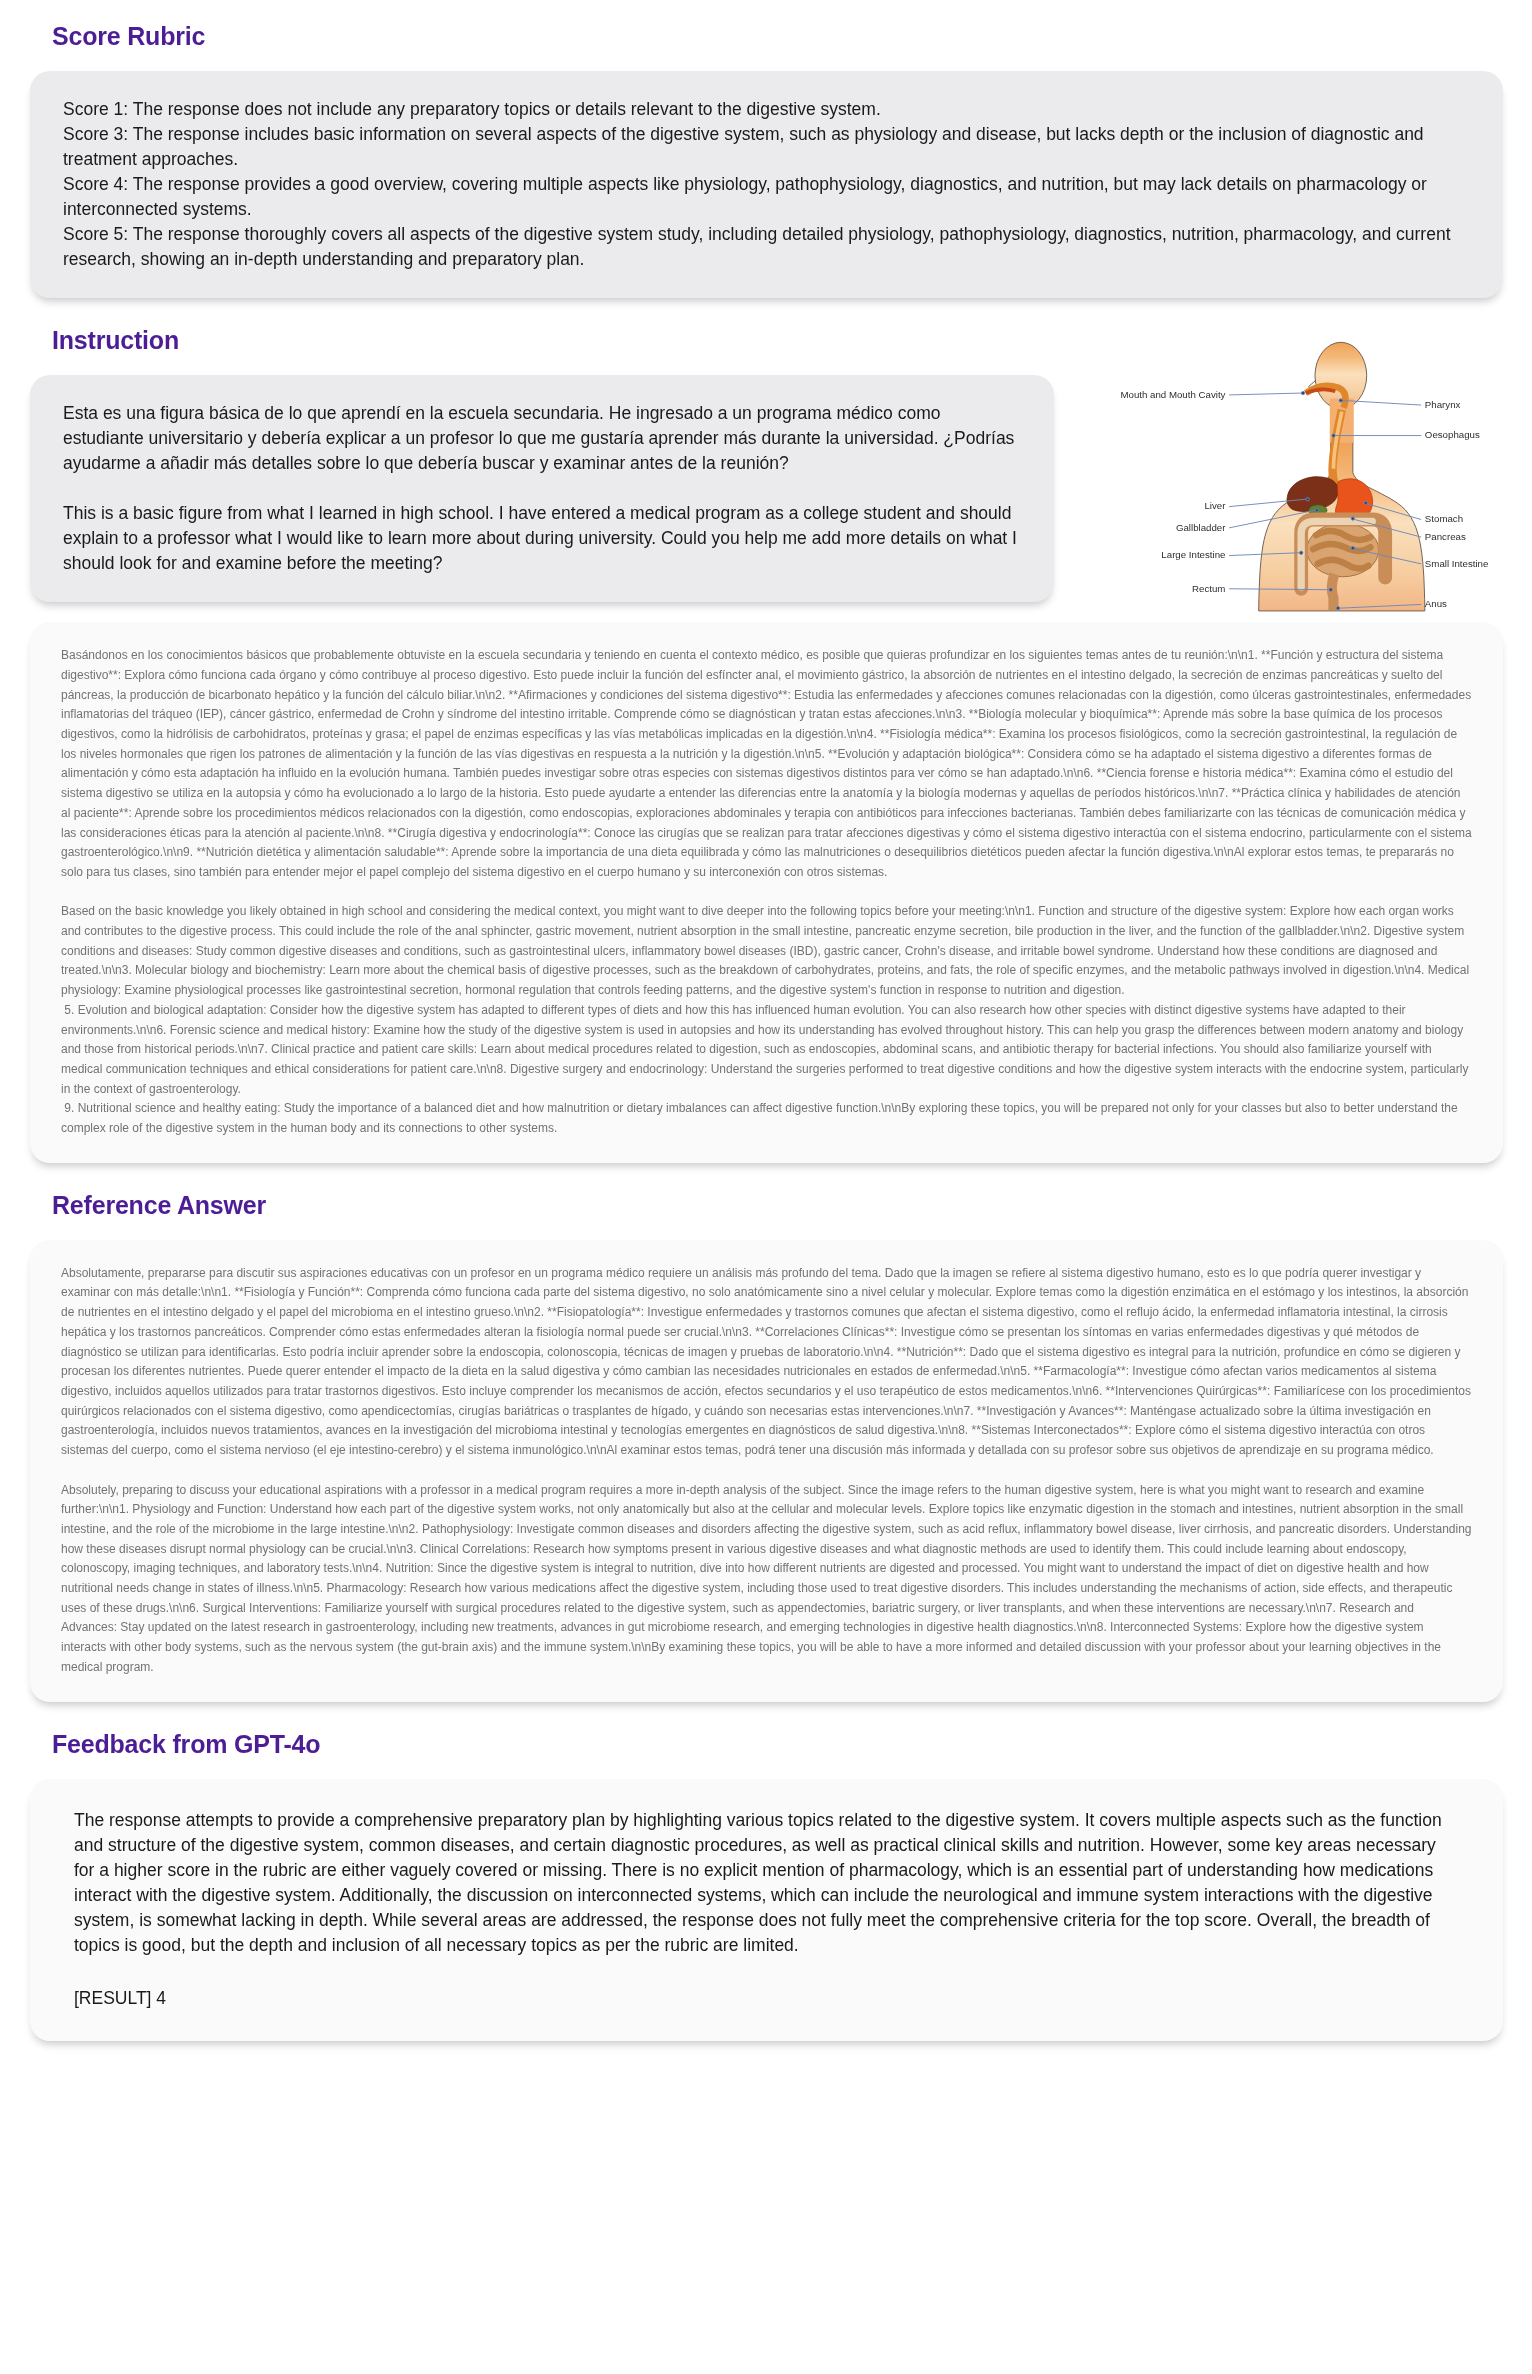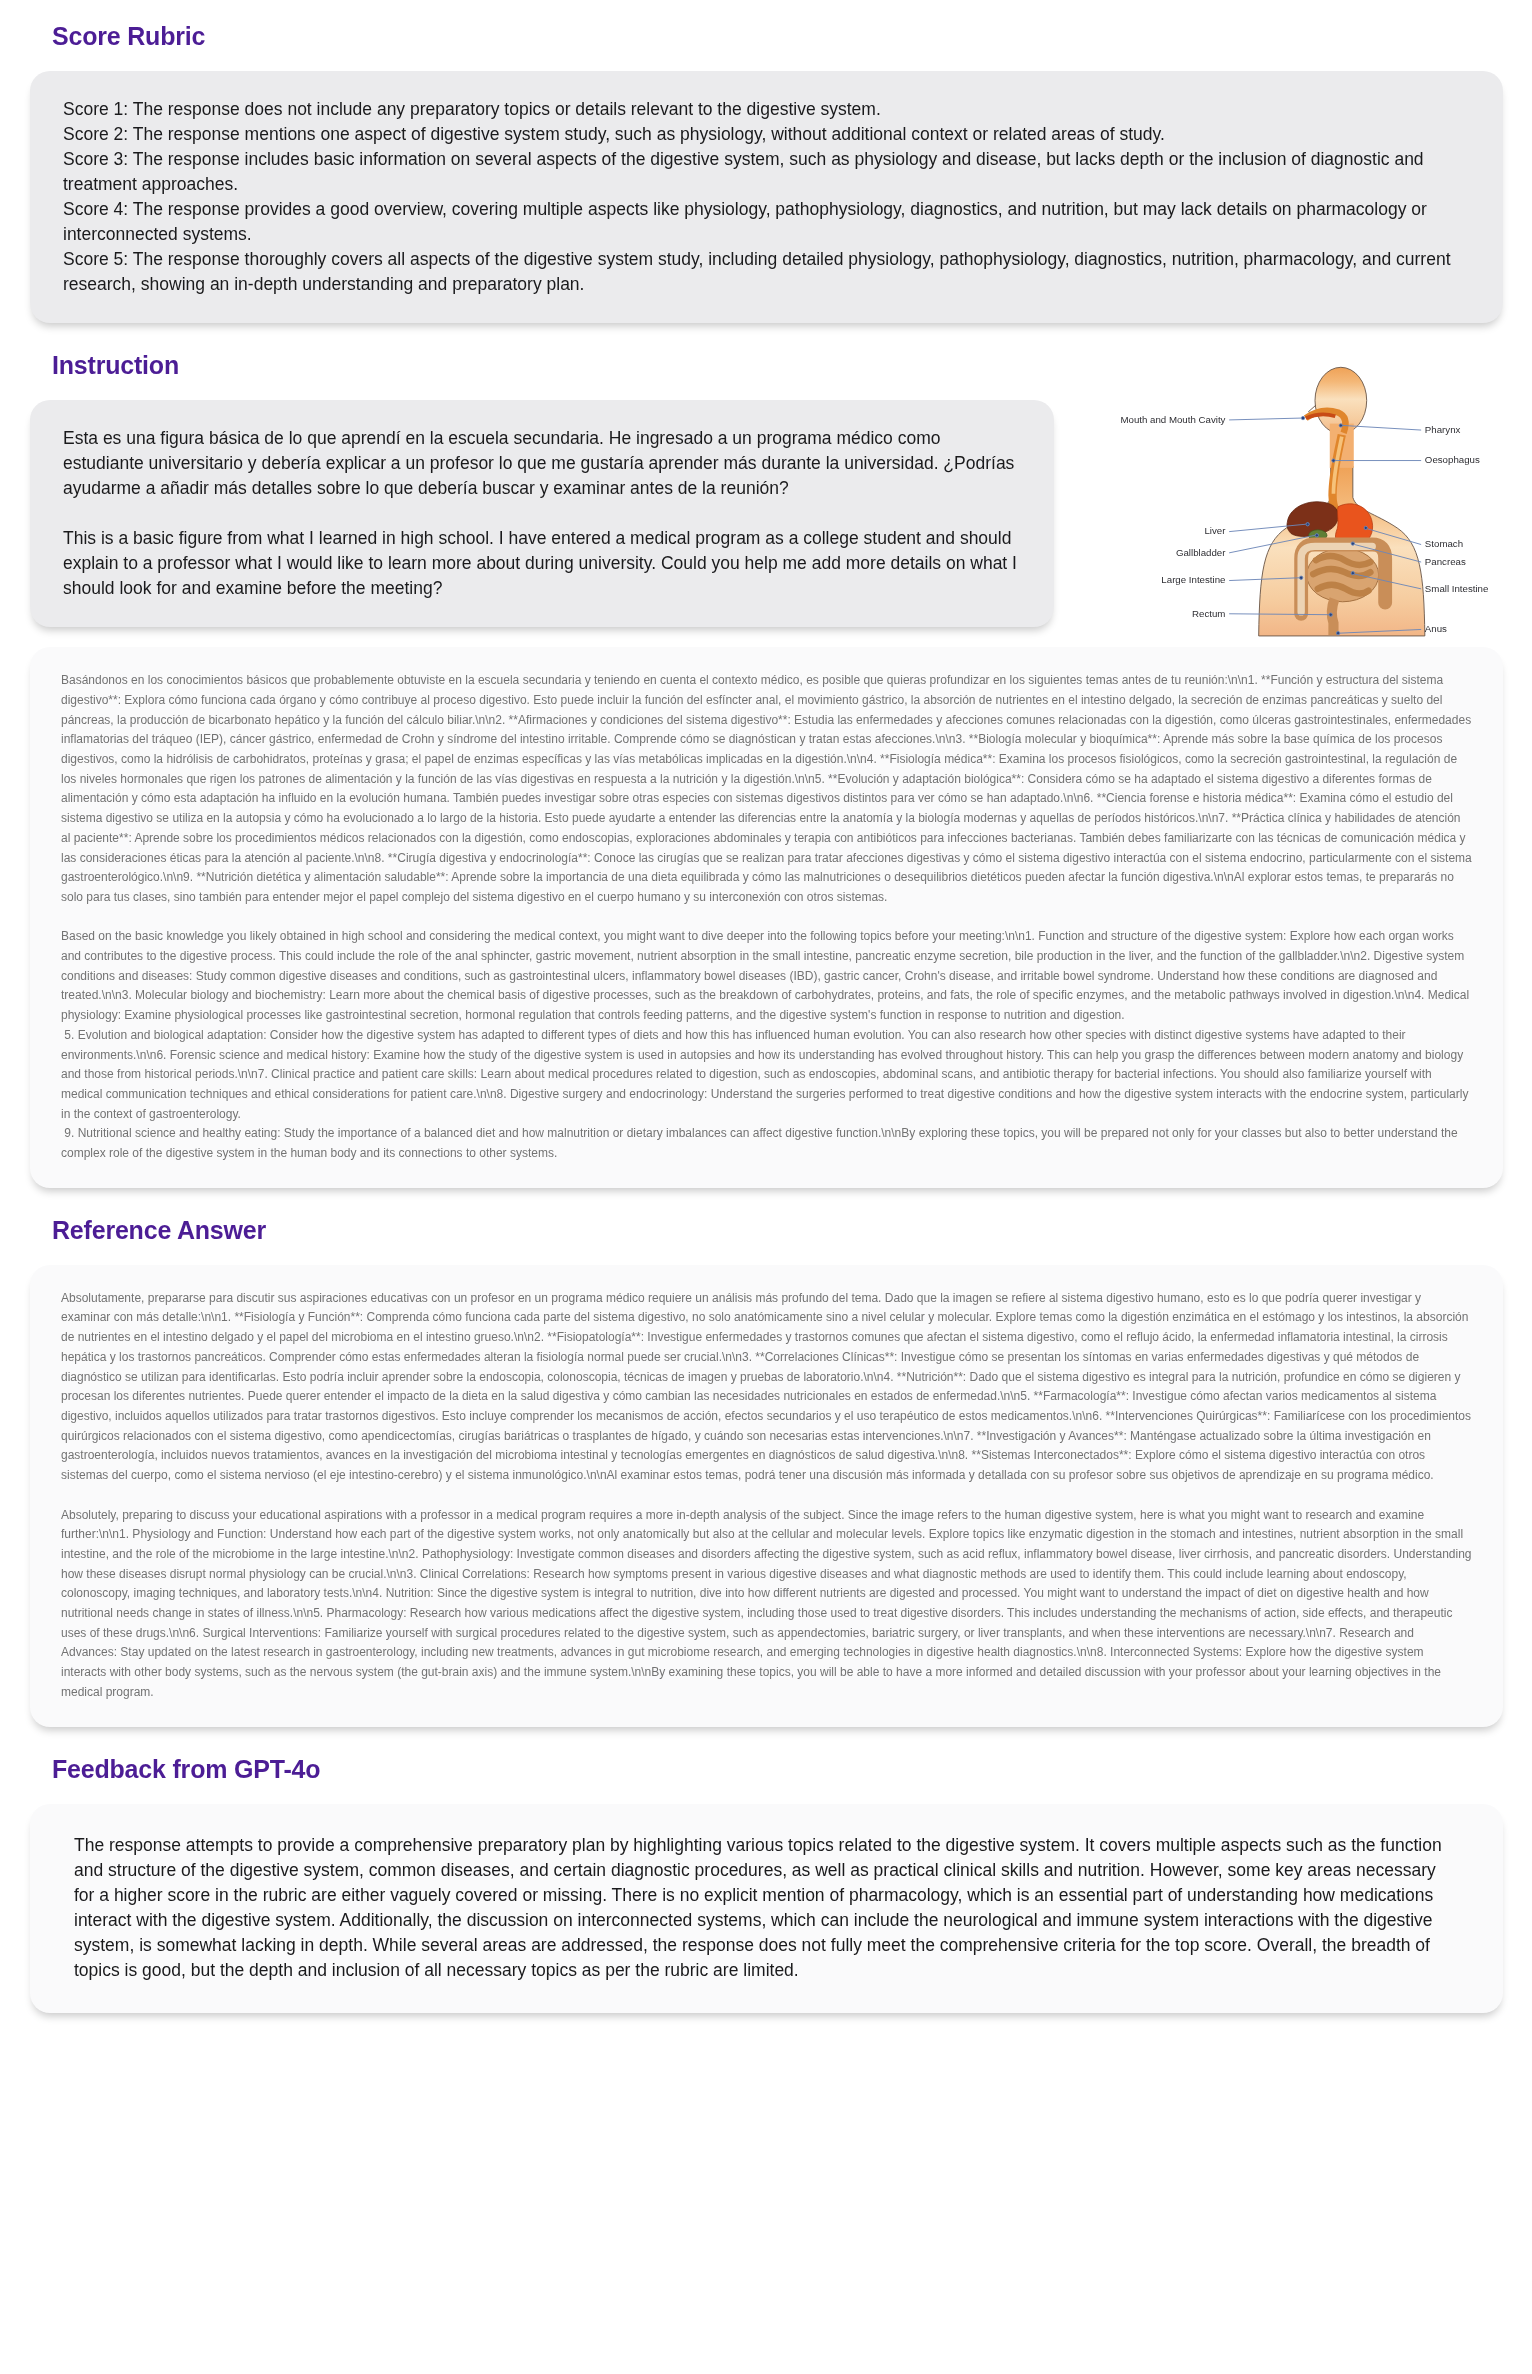--- a/index.html
+++ b/index.html
@@ -45,21 +45,20 @@
   svg .dot{fill:#27427c;}
 </style>
 </head>
 <body>
 
 <div class="wrap">
 
   <h2 class="sec first">Score Rubric</h2>
   <div class="box bigtext">
     <div class="rubric-line">Score 1: The response does not include any preparatory topics or details relevant to the digestive system.</div>
-    <div class="rubric-line">Score 2: The response mentions one aspect of digestive system study, such as physiology, without additional context or related areas of study.</div>
     <div class="rubric-line">Score 3: The response includes basic information on several aspects of the digestive system, such as physiology and disease, but lacks depth or the inclusion of diagnostic and treatment approaches.</div>
     <div class="rubric-line">Score 4: The response provides a good overview, covering multiple aspects like physiology, pathophysiology, diagnostics, and nutrition, but may lack details on pharmacology or interconnected systems.</div>
     <div class="rubric-line">Score 5: The response thoroughly covers all aspects of the digestive system study, including detailed physiology, pathophysiology, diagnostics, nutrition, pharmacology, and current research, showing an in-depth understanding and preparatory plan.</div>
   </div>
 
   <h2 class="sec">Instruction</h2>
   <div class="instr-row">
     <div class="box bigtext instr-box">
       <p>Esta es una figura básica de lo que aprendí en la escuela secundaria. He ingresado a un programa médico como estudiante universitario y debería explicar a un profesor lo que me gustaría aprender más durante la universidad. ¿Podrías ayudarme a añadir más detalles sobre lo que debería buscar y examinar antes de la reunión?</p>
       <p>This is a basic figure from what I learned in high school. I have entered a medical program as a college student and should explain to a professor what I would like to learn more about during university. Could you help me add more details on what I should look for and examine before the meeting?</p>
@@ -153,16 +152,17 @@
   <h2 class="sec">Reference Answer</h2>
   <div class="box light resp">
     <div class="smalltext">Absolutamente, prepararse para discutir sus aspiraciones educativas con un profesor en un programa médico requiere un análisis más profundo del tema. Dado que la imagen se refiere al sistema digestivo humano, esto es lo que podría querer investigar y examinar con más detalle:\n\n1. **Fisiología y Función**: Comprenda cómo funciona cada parte del sistema digestivo, no solo anatómicamente sino a nivel celular y molecular. Explore temas como la digestión enzimática en el estómago y los intestinos, la absorción de nutrientes en el intestino delgado y el papel del microbioma en el intestino grueso.\n\n2. **Fisiopatología**: Investigue enfermedades y trastornos comunes que afectan el sistema digestivo, como el reflujo ácido, la enfermedad inflamatoria intestinal, la cirrosis hepática y los trastornos pancreáticos. Comprender cómo estas enfermedades alteran la fisiología normal puede ser crucial.\n\n3. **Correlaciones Clínicas**: Investigue cómo se presentan los síntomas en varias enfermedades digestivas y qué métodos de diagnóstico se utilizan para identificarlas. Esto podría incluir aprender sobre la endoscopia, colonoscopia, técnicas de imagen y pruebas de laboratorio.\n\n4. **Nutrición**: Dado que el sistema digestivo es integral para la nutrición, profundice en cómo se digieren y procesan los diferentes nutrientes. Puede querer entender el impacto de la dieta en la salud digestiva y cómo cambian las necesidades nutricionales en estados de enfermedad.\n\n5. **Farmacología**: Investigue cómo afectan varios medicamentos al sistema digestivo, incluidos aquellos utilizados para tratar trastornos digestivos. Esto incluye comprender los mecanismos de acción, efectos secundarios y el uso terapéutico de estos medicamentos.\n\n6. **Intervenciones Quirúrgicas**: Familiarícese con los procedimientos quirúrgicos relacionados con el sistema digestivo, como apendicectomías, cirugías bariátricas o trasplantes de hígado, y cuándo son necesarias estas intervenciones.\n\n7. **Investigación y Avances**: Manténgase actualizado sobre la última investigación en gastroenterología, incluidos nuevos tratamientos, avances en la investigación del microbioma intestinal y tecnologías emergentes en diagnósticos de salud digestiva.\n\n8. **Sistemas Interconectados**: Explore cómo el sistema digestivo interactúa con otros sistemas del cuerpo, como el sistema nervioso (el eje intestino-cerebro) y el sistema inmunológico.\n\nAl examinar estos temas, podrá tener una discusión más informada y detallada con su profesor sobre sus objetivos de aprendizaje en su programa médico.
 
 Absolutely, preparing to discuss your educational aspirations with a professor in a medical program requires a more in-depth analysis of the subject. Since the image refers to the human digestive system, here is what you might want to research and examine further:\n\n1. Physiology and Function: Understand how each part of the digestive system works, not only anatomically but also at the cellular and molecular levels. Explore topics like enzymatic digestion in the stomach and intestines, nutrient absorption in the small intestine, and the role of the microbiome in the large intestine.\n\n2. Pathophysiology: Investigate common diseases and disorders affecting the digestive system, such as acid reflux, inflammatory bowel disease, liver cirrhosis, and pancreatic disorders. Understanding how these diseases disrupt normal physiology can be crucial.\n\n3. Clinical Correlations: Research how symptoms present in various digestive diseases and what diagnostic methods are used to identify them. This could include learning about endoscopy, colonoscopy, imaging techniques, and laboratory tests.\n\n4. Nutrition: Since the digestive system is integral to nutrition, dive into how different nutrients are digested and processed. You might want to understand the impact of diet on digestive health and how nutritional needs change in states of illness.\n\n5. Pharmacology: Research how various medications affect the digestive system, including those used to treat digestive disorders. This includes understanding the mechanisms of action, side effects, and therapeutic uses of these drugs.\n\n6. Surgical Interventions: Familiarize yourself with surgical procedures related to the digestive system, such as appendectomies, bariatric surgery, or liver transplants, and when these interventions are necessary.\n\n7. Research and Advances: Stay updated on the latest research in gastroenterology, including new treatments, advances in gut microbiome research, and emerging technologies in digestive health diagnostics.\n\n8. Interconnected Systems: Explore how the digestive system interacts with other body systems, such as the nervous system (the gut-brain axis) and the immune system.\n\nBy examining these topics, you will be able to have a more informed and detailed discussion with your professor about your learning objectives in the medical program.</div>
   </div>
 
   <h2 class="sec">Feedback from GPT-4o</h2>
   <div class="box light feedback bigtext">
     <div>The response attempts to provide a comprehensive preparatory plan by highlighting various topics related to the digestive system. It covers multiple aspects such as the function and structure of the digestive system, common diseases, and certain diagnostic procedures, as well as practical clinical skills and nutrition. However, some key areas necessary for a higher score in the rubric are either vaguely covered or missing. There is no explicit mention of pharmacology, which is an essential part of understanding how medications interact with the digestive system. Additionally, the discussion on interconnected systems, which can include the neurological and immune system interactions with the digestive system, is somewhat lacking in depth. While several areas are addressed, the response does not fully meet the comprehensive criteria for the top score. Overall, the breadth of topics is good, but the depth and inclusion of all necessary topics as per the rubric are limited.</div>
+    <div class="result-line">[RESULT] 4</div>
   </div>
 
 </div>
 
 
 </body></html>

